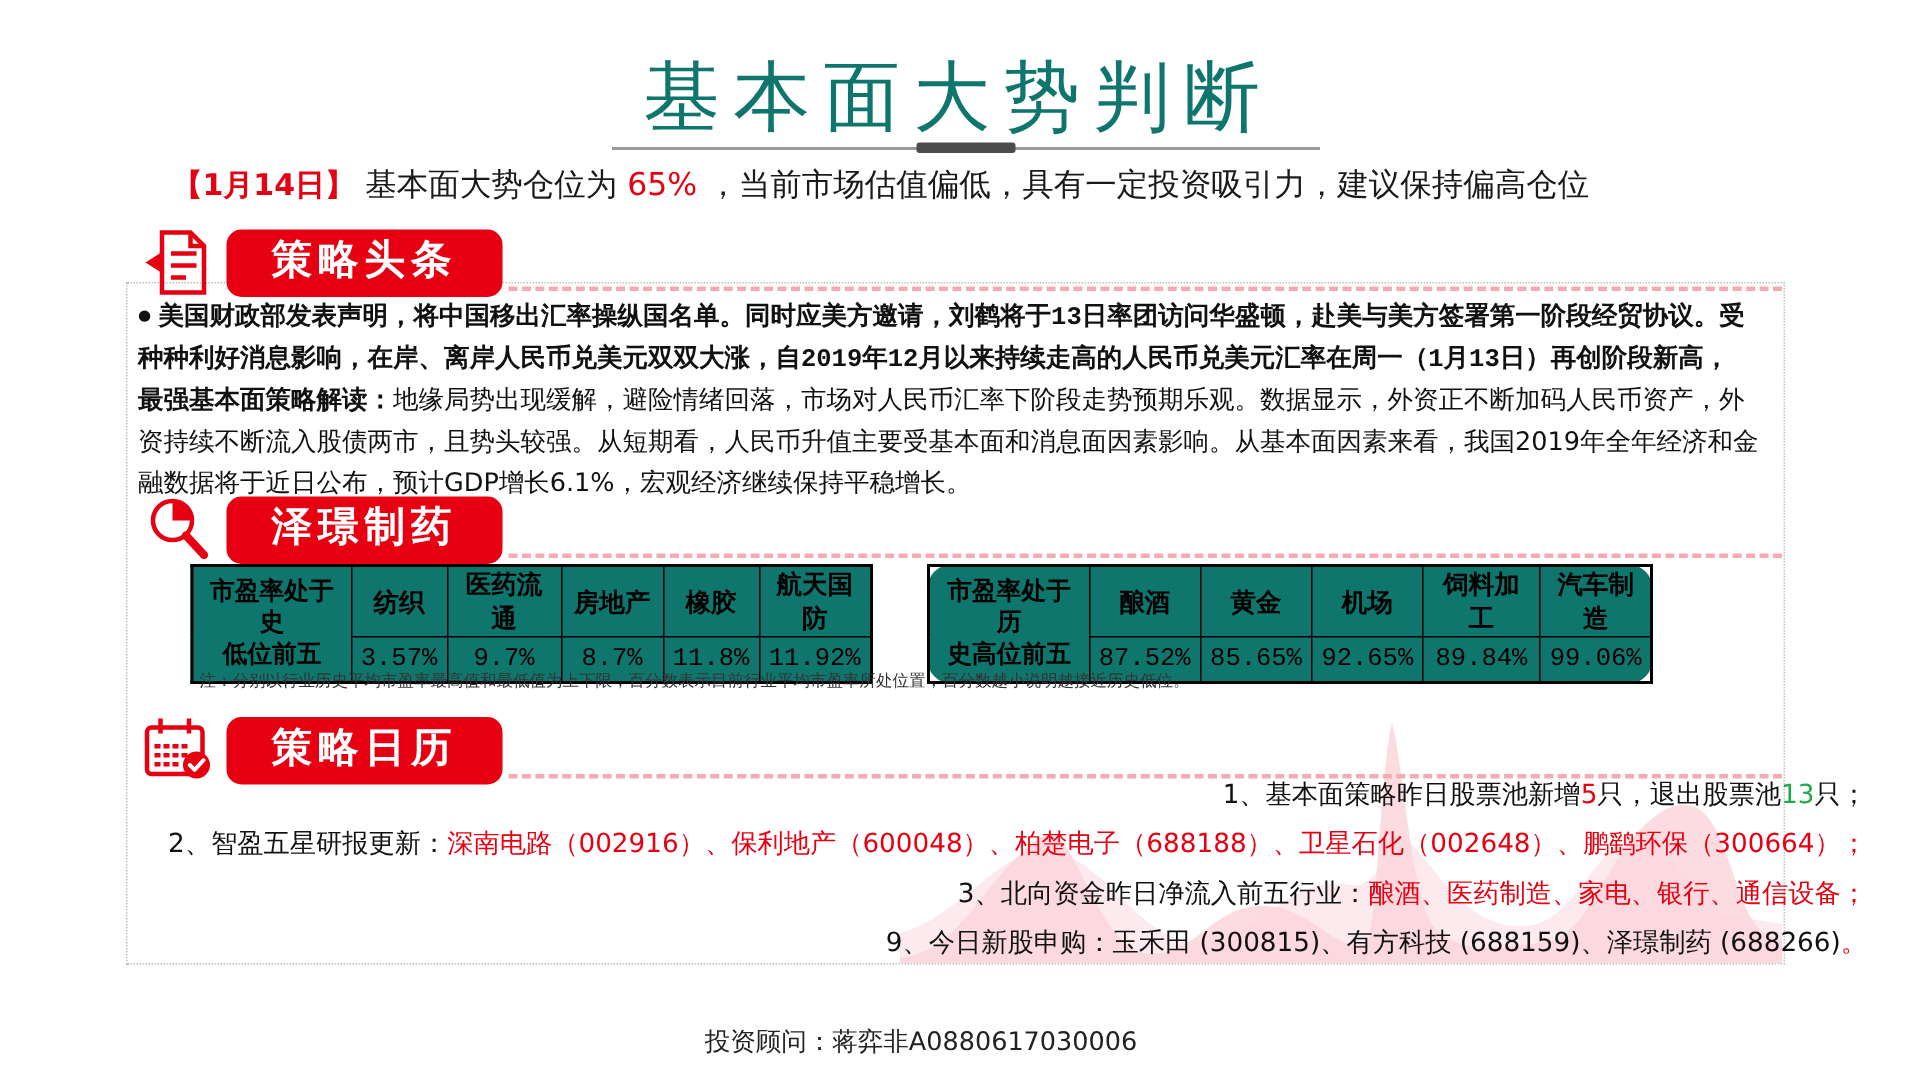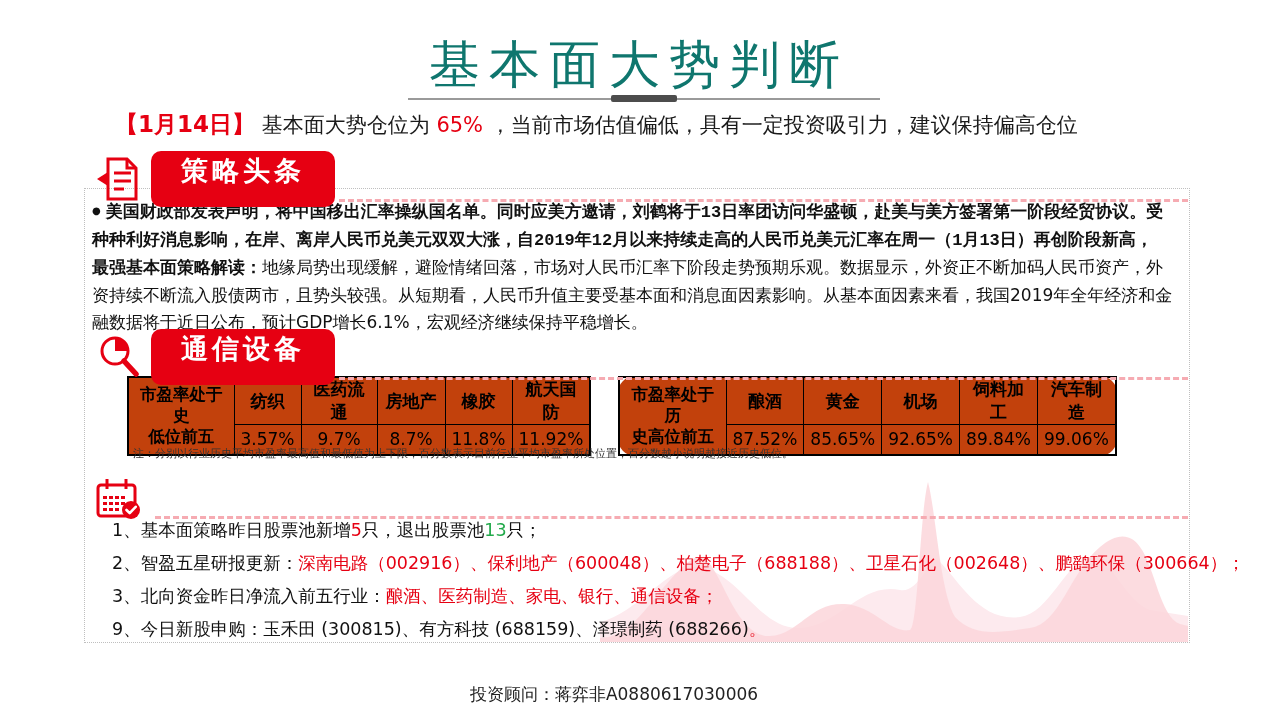--- a/index.html
+++ b/index.html
@@ -12,53 +12,53 @@
   .brand-text { color:#e60012; font-size:23px; font-weight:700; letter-spacing:1px; display:flex; align-items:center; }
   .brand-divider { margin:0 7px; font-weight:700; }
 
   
   .page-title { position:absolute; left:0; right:0; top:31px; text-align:center; font-size:51px; font-weight:400; color:#0f766e; letter-spacing:9px; z-index:2; }
   .underline-thin  { position:absolute; left:408px; top:98px; width:472px; height:2px; background:#9a9a9a; z-index:2; }
   .underline-thick { position:absolute; left:611px; top:95px; width:66px; height:7px; background:#4c4c4c; border-radius:2px; z-index:2; }
 
   
   .summary { position:absolute; left:115px; top:109px; font-size:21px; color:#1a1a1a; z-index:2; white-space:nowrap; }
-  .summary .tag { color:#e60012; font-weight:700; font-size:23px; }
+  .summary .tag { color:#e60012; font-weight:700; font-size:20px; }
   .summary .pct { color:#e60012; }
 
   
   .sec-header { position:absolute; left:95px; width:1095px; display:flex; align-items:center; z-index:3; }
   .sec-icon { flex:0 0 48px; width:48px; height:48px; margin-right:8px; display:flex; align-items:center; justify-content:center; }
-  .sec-banner { background:#e60012; color:#fff; font-size:27px; font-weight:700; letter-spacing:4px; padding:2px 30px 18px 30px; border-radius:10px; white-space:nowrap; }
+  .sec-banner { background:#e60012; color:#fff; font-size:27px; font-weight:700; letter-spacing:4px; padding:2px 30px 7px 30px; border-radius:10px; white-space:nowrap; }
   .sec-dash { flex:1; border-bottom:3px dashed #f6abb2; align-self:flex-end; margin:0 2px 5px 4px; }
   .hdr-headline { top:151px; }
   .hdr-radar    { top:329px; }
   .hdr-calendar { top:476px; }
 
   
   .content-frame { position:absolute; left:84px; top:188px; width:1106px; height:455px; border:1px dotted #bfbfbf; z-index:0; }
   .waves { position:absolute; left:600px; top:452px; width:588px; height:190px; z-index:1; }
 
   
   .headline-body { position:absolute; left:92px; top:197px; width:1082px; font-size:17px; line-height:27px; color:#111; z-index:2; }
   .headline-body .bullet { font-size:10px; vertical-align:3px; margin-right:5px; color:#111; }
   .headline-body .b { font-weight:700;font-family:Liberation Mono, monospace; }
 
   
-  .pe-table { position:absolute; z-index:2; border-collapse:collapse; text-align:center; color:#000; font-size:17px; background:#c2410c; }
+  .pe-table { position:absolute; z-index:2; border-collapse:collapse; text-align:center; color:#000; font-size:17px; background:#0f766e;font-family:Liberation Mono, monospace; }
   .pe-table td { border:1px solid #000; height:30px; padding:0 6px; }
   .pe-table { border:2px solid #000; }
   .pe-table .rowhead { font-weight:700; font-size:16.5px; line-height:21px; padding:0 4px; }
   .pe-table .ind { font-weight:700; }
   .tbl-low  { left:127px; top:376px; }
   .tbl-high { left:618px; top:376px;border-radius:17px; }
   .radar-note { position:absolute; left:133px; top:446px; font-size:11px; color:#333; z-index:2; white-space:nowrap; }
 
   
-  .calendar-list { position:absolute; left:112px; top:514px; font-size:17.5px; color:#111; line-height:33px; z-index:2; }
+  .calendar-list { position:absolute; left:112px; top:514px; font-size:17.5px; color:#111; line-height:33px; z-index:2;text-align:right; }
   .calendar-list .red { color:#e60012; }
   .calendar-list .green { color:#21a94a; }
 
   
   .footer-more { position:absolute; left:0; right:50px; top:650px; text-align:center; font-size:17px; font-weight:700; color:#111; z-index:2; }
   .footer-advisor { position:absolute; left:0; right:50px; top:683px; text-align:center; font-size:17px; color:#222; z-index:2; }
 </style>
 </head>
 <body>
 
@@ -99,21 +99,21 @@
     <span class="bullet">●</span><span class="b">美国财政部发表声明，将中国移出汇率操纵国名单。同时应美方邀请，刘鹤将于13日率团访问华盛顿，赴美与美方签署第一阶段经贸协议。受种种利好消息影响，在岸、离岸人民币兑美元双双大涨，自2019年12月以来持续走高的人民币兑美元汇率在周一（1月13日）再创阶段新高，</span><br>
     <span class="b">最强基本面策略解读：</span><span>地缘局势出现缓解，避险情绪回落，市场对人民币汇率下阶段走势预期乐观。数据显示，外资正不断加码人民币资产，外资持续不断流入股债两市，且势头较强。从短期看，人民币升值主要受基本面和消息面因素影响。从基本面因素来看，我国2019年全年经济和金融数据将于近日公布，预计GDP增长6.1%，宏观经济继续保持平稳增长。</span>
   </div>
 
   <div class="sec-header hdr-radar">
     <svg class="sec-icon" viewBox="0 0 48 48">
       <circle cx="20" cy="18" r="13" fill="none" stroke="#e60012" stroke-width="3"></circle>
       <path d="M20 18 L20 5 A13 13 0 0 1 33 18 Z" fill="#e60012"></path>
       <line x1="29" y1="28" x2="41" y2="41" stroke="#e60012" stroke-width="5.5" stroke-linecap="round"></line>
     </svg>
-    <div class="sec-banner">通信设备</div>
+    <div class="sec-banner">泽璟制药</div>
     <div class="sec-dash"></div>
   </div>
 
   <table class="pe-table tbl-low">
     <tbody>
         <tr>
       <td class="rowhead" rowspan="2" style="width:106px">
         <span>市盈率处于史</span><br>
         <span>低位前五</span>
       </td>
@@ -172,20 +172,21 @@
           <rect x="14" y="26" width="4" height="3"></rect>
           <rect x="20" y="26" width="4" height="3"></rect>
           <rect x="26" y="26" width="4" height="3"></rect>
         <rect x="8" y="32" width="4" height="3"></rect>
           <rect x="14" y="32" width="4" height="3"></rect>
           <rect x="20" y="32" width="4" height="3"></rect>
       </g>
       <circle cx="36" cy="34" r="9" fill="#e60012"></circle>
       <path d="M31.5 34 l3.2 3.2 l6 -6.4" stroke="#fff" stroke-width="2.6" fill="none" stroke-linecap="round" stroke-linejoin="round"></path>
     </svg>
+    <div class="sec-banner">策略日历</div>
     <div class="sec-dash"></div>
   </div>
 
   <div class="calendar-list">
     <div>
       <span>1、基本面策略昨日股票池新增</span><span class="red">5</span><span>只，退出股票池</span><span class="green">13</span><span>只；</span>
     </div>
     <div>
       <span>2、智盈五星研报更新：</span><span class="red">深南电路（002916）、保利地产（600048）、柏楚电子（688188）、卫星石化（002648）、鹏鹞环保（300664）；</span>
     </div>

